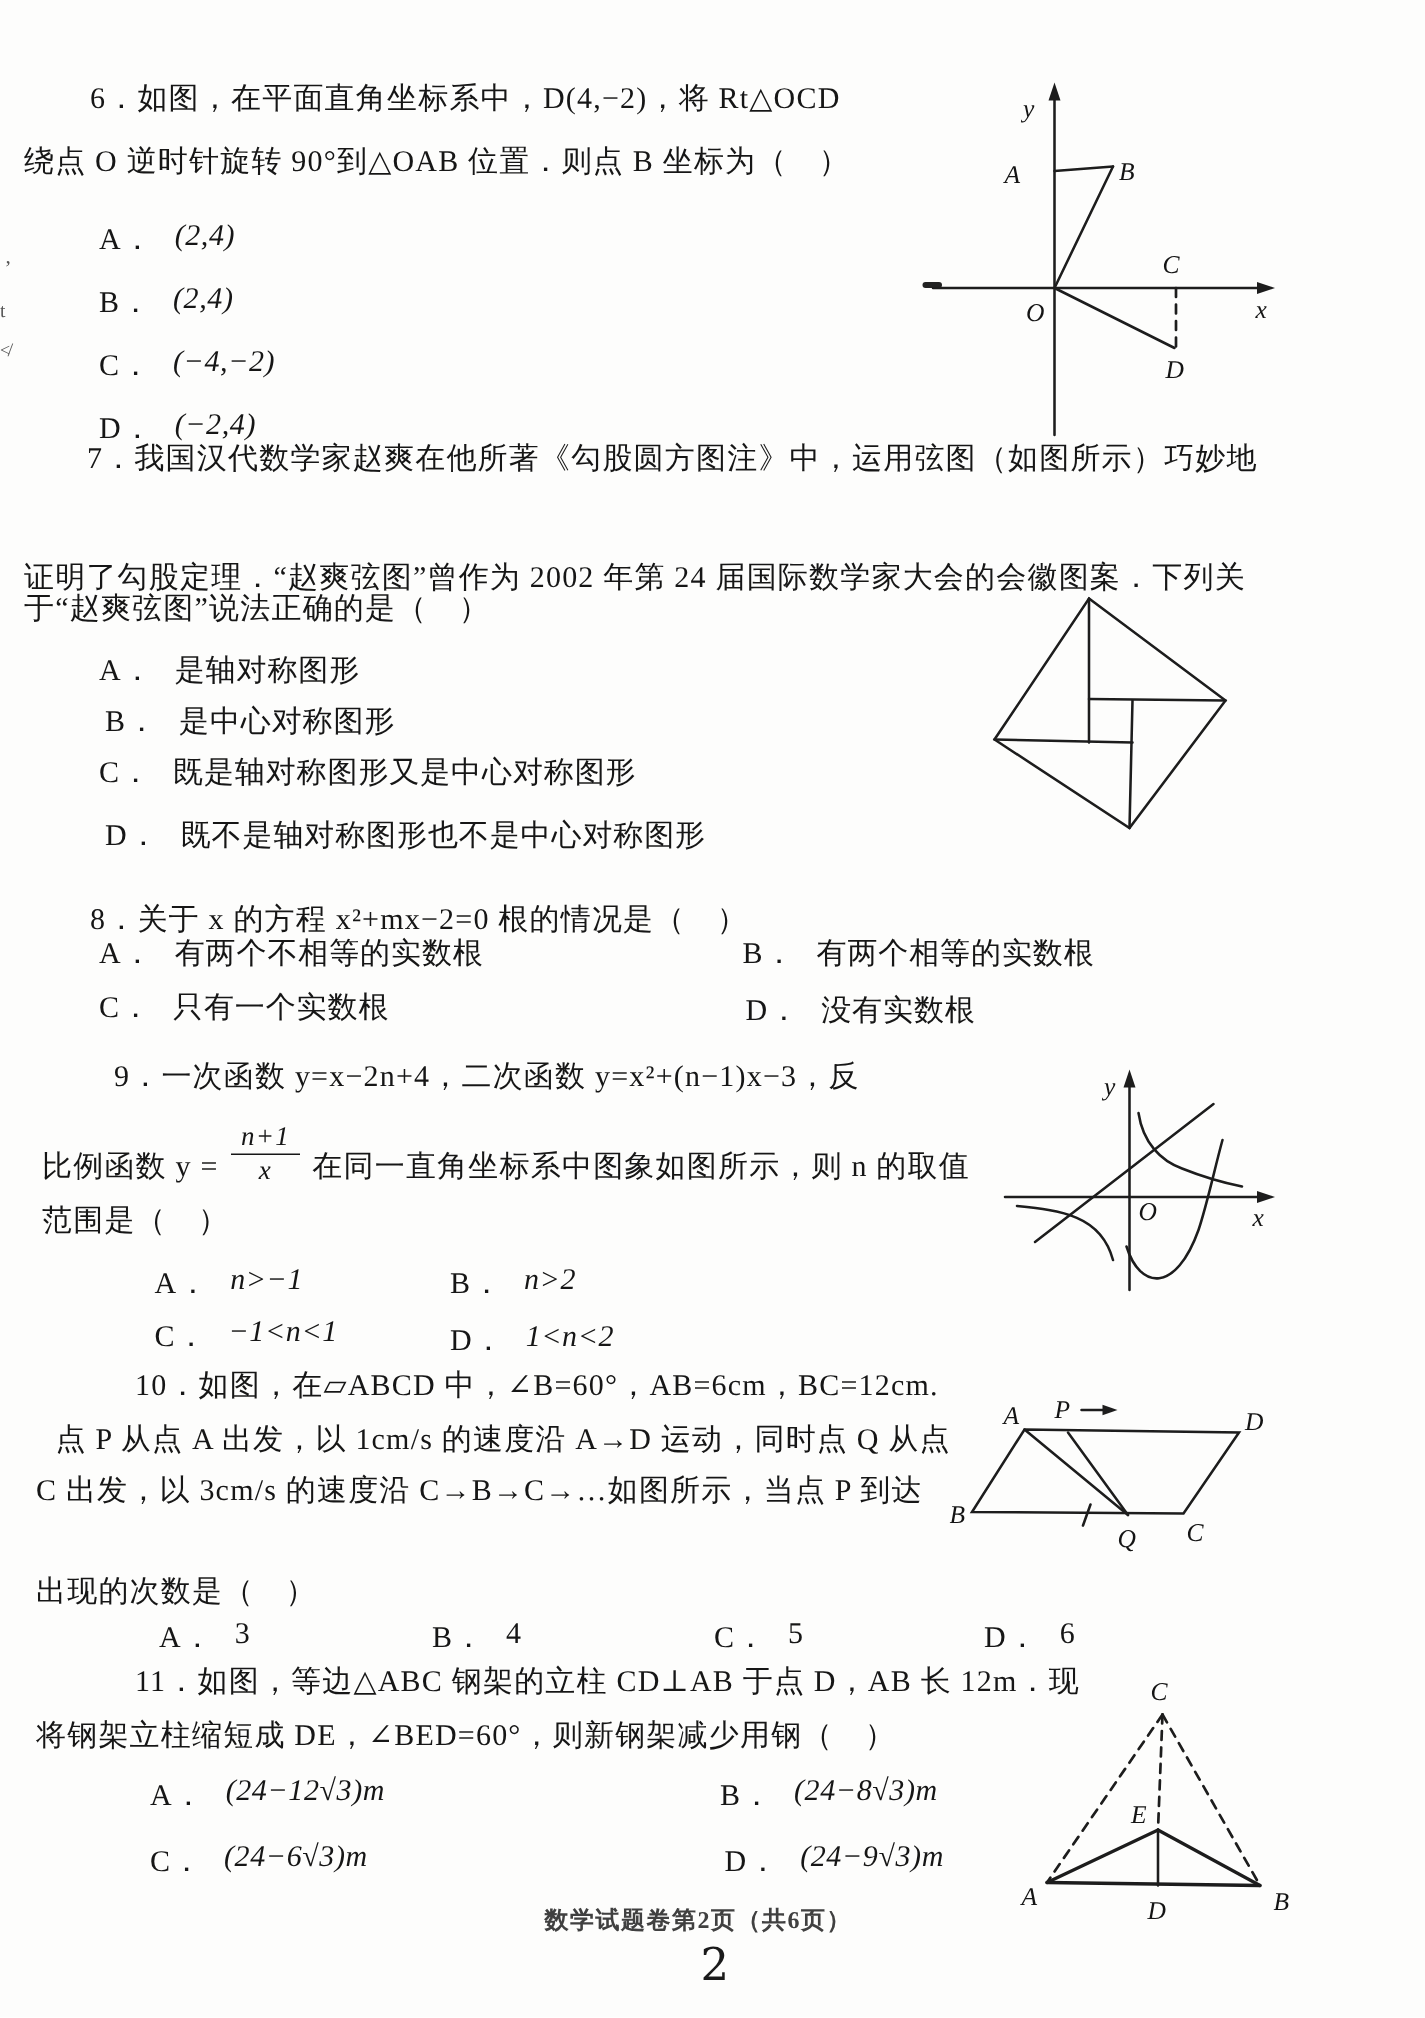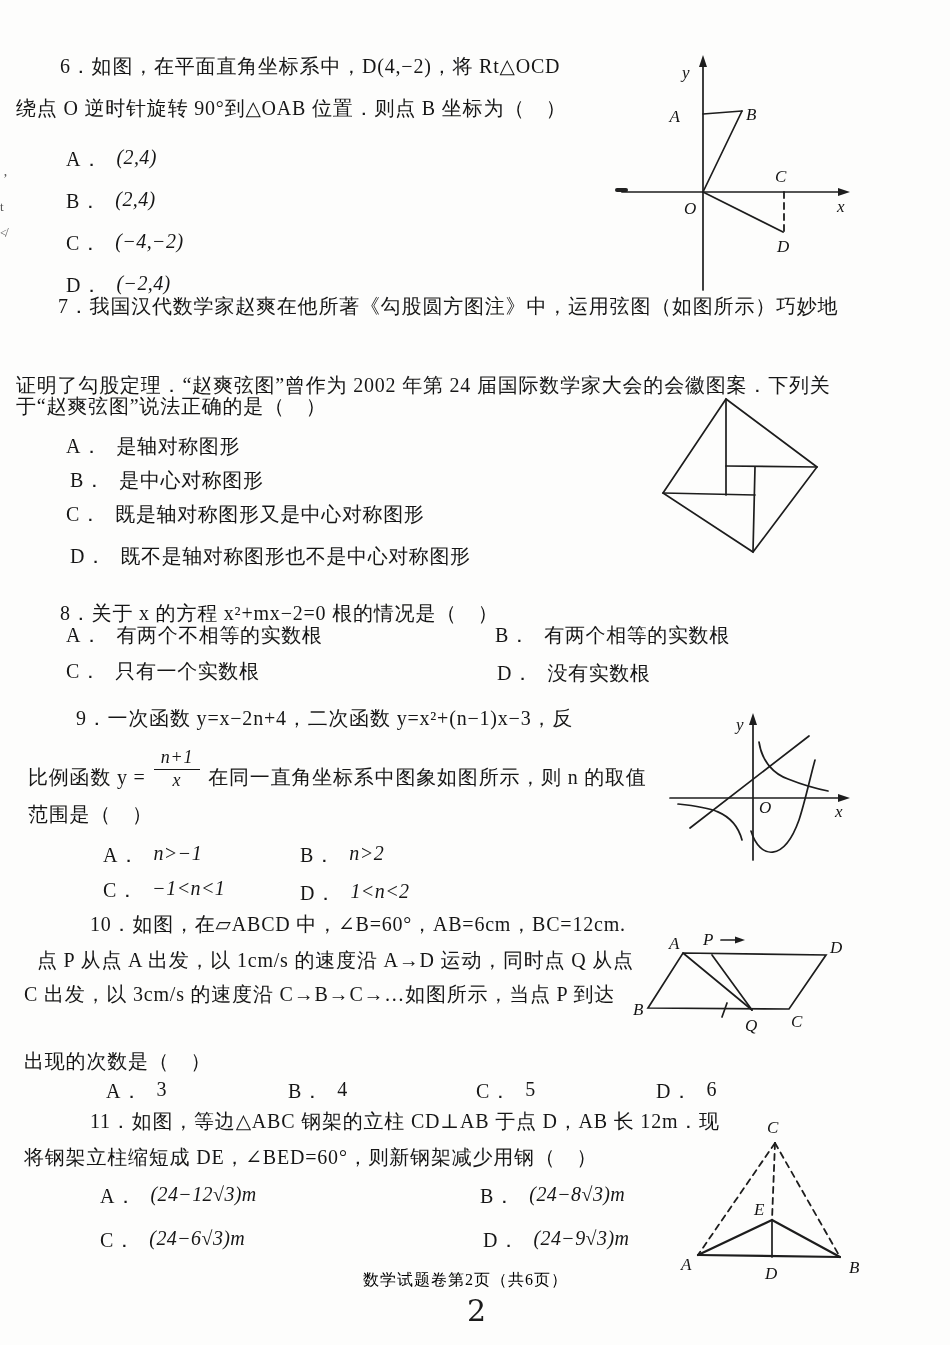--- a/index.html
+++ b/index.html
@@ -15,21 +15,21 @@
   .fracline{position:absolute;display:flex;align-items:flex-end;gap:8px;font-size:20px;white-space:nowrap;letter-spacing:0.8px;}
   .frac{display:inline-flex;flex-direction:column;align-items:center;font-style:italic;font-size:18px;line-height:1.1;}
   .frac .num{border-bottom:1.6px solid #161616;padding:0 7px 1px;}
   .frac .den{padding-top:1px;}
   svg.fig{position:absolute;}
   svg.fig line, svg.fig path, svg.fig polyline, svg.fig polygon.open{stroke:#1d1d1d;fill:none;stroke-width:1.7;stroke-linecap:round;}
   svg.fig .thick{stroke-width:2.2;}
   svg.fig .dash{stroke-dasharray:6 5;stroke-width:1.8;}
   svg.fig .arrow{fill:#1d1d1d;stroke:none;}
   svg.fig text{font-family:"Liberation Serif","DejaVu Serif",serif;font-style:italic;font-size:17px;fill:#141414;}
-  .footer{position:absolute;font-size:16px;font-weight:400;letter-spacing:1px;color:#000000;filter:blur(0.45px);}
+  .footer{position:absolute;font-size:16px;font-weight:700;letter-spacing:1px;color:#404040;filter:blur(0.45px);}
   .pagenum{position:absolute;font-size:30px;color:#1a1a1a;font-family:"DejaVu Serif",serif;}
   .artifact{position:absolute;color:#555;}
   .dashmark{position:absolute;background:#222;border-radius:2px;}
 </style>
 </head>
 <body>
 
 <div class="page">
 
   <span class="artifact" style="left:3px;top:172px;font-size:14px;">’</span>

